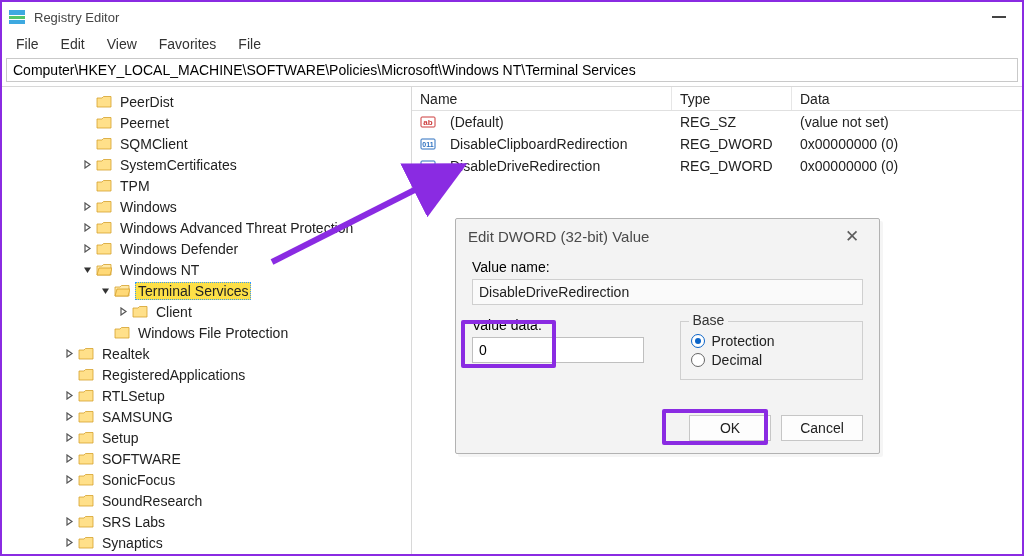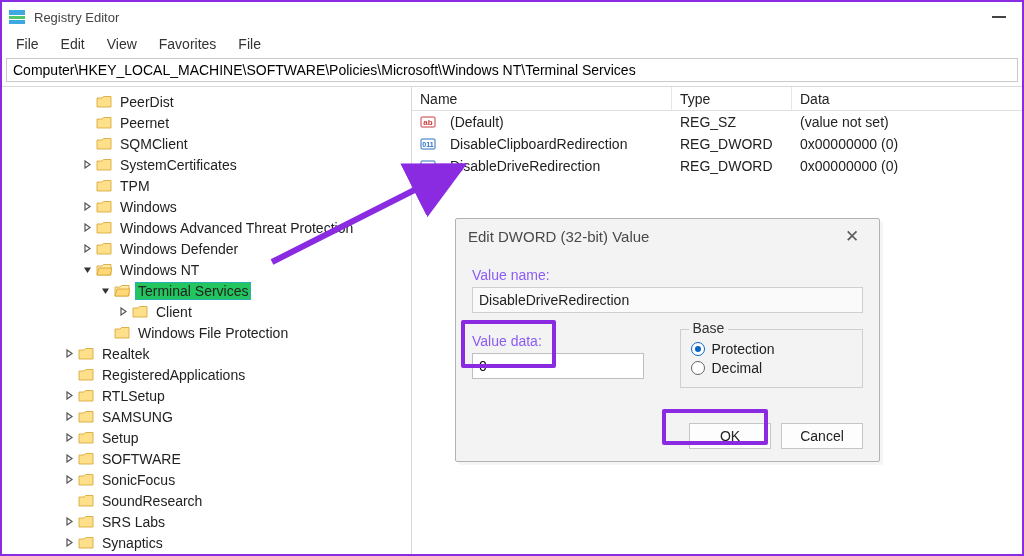--- a/index.html
+++ b/index.html
@@ -81,21 +81,21 @@
   
   .tree { font-size: 14px; color: #222; }
   .tree-row {
     display: flex;
     align-items: center;
     height: 21px;
     padding-left: 10px;
     white-space: nowrap;
   }
   .tree-row.selected .label {
-    background: #22c55e;
+    background: #fde047;
     border: 1px dotted #3399ff;
     padding: 0 2px;
   }
   .expander {
     width: 14px; height: 14px;
     display: inline-flex;
     align-items: center; justify-content: center;
     margin-right: 2px;
     color: #555;
     font-size: 10px;
@@ -166,21 +166,21 @@
   .dialog-title .spacer { flex: 1; }
   .dialog-close {
     font-size: 17px;
     color: #5d5d5d;
     cursor: pointer;
     width: 30px; height: 24px;
     display: inline-flex;
     align-items: center; justify-content: center;
   }
   .dialog-body { padding: 4px 16px 12px 16px; font-size: 14px; color: #222; }
-  .dlg-label { margin-top: 10px; margin-bottom: 4px; color: #8b5cf6; }
+  .dlg-label { margin-top: 2px; margin-bottom: 4px; color: #000000; }
   .dlg-readonly {
     background: #fafafa;
     border: 1px solid #cfcfcf;
     padding: 4px 6px;
     margin-bottom: 10px;
   }
   .dlg-row { display: flex; gap: 24px; margin-top: 2px; }
   .dlg-col { flex: 1; }
   .dlg-input {
     width: 172px;

